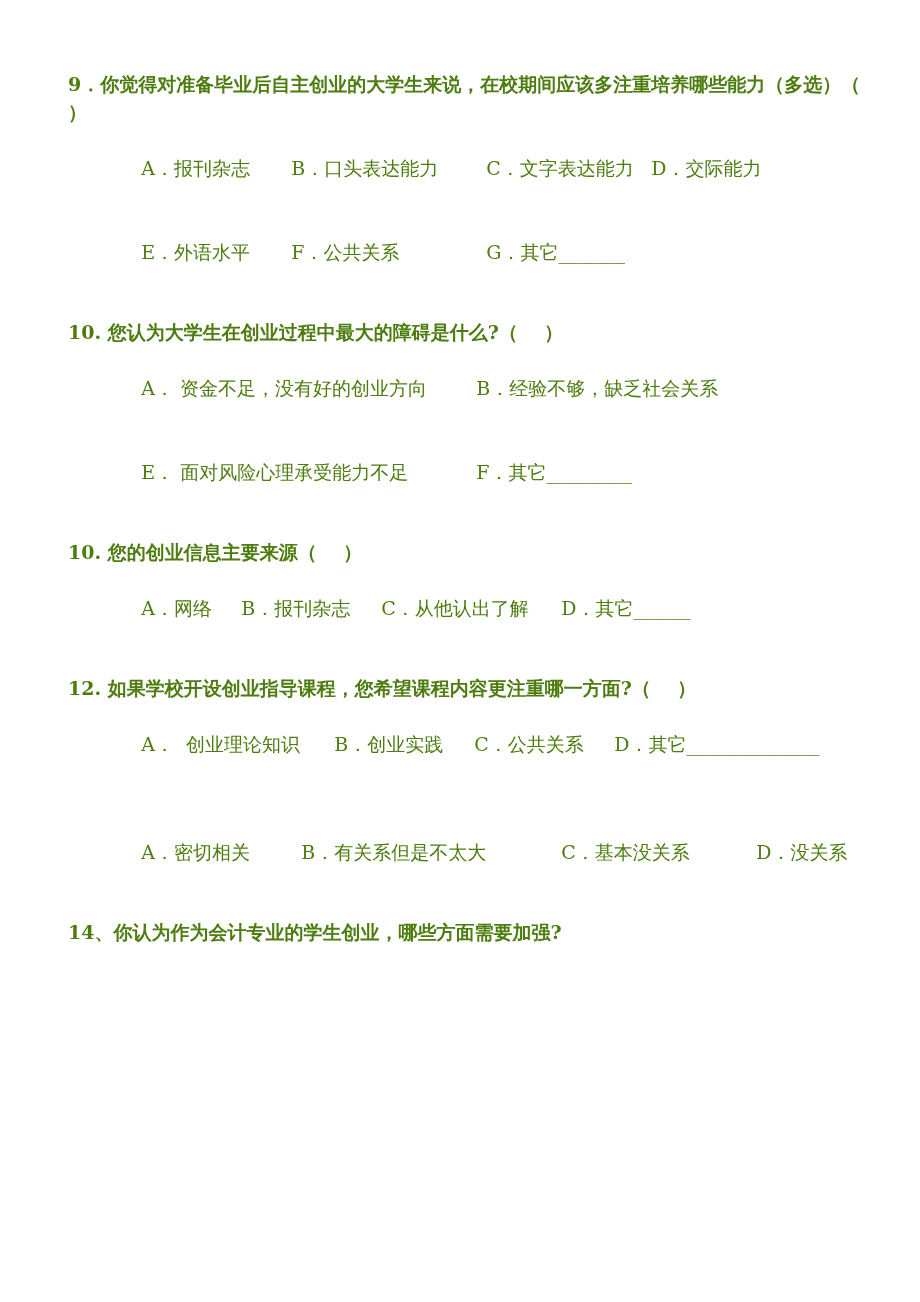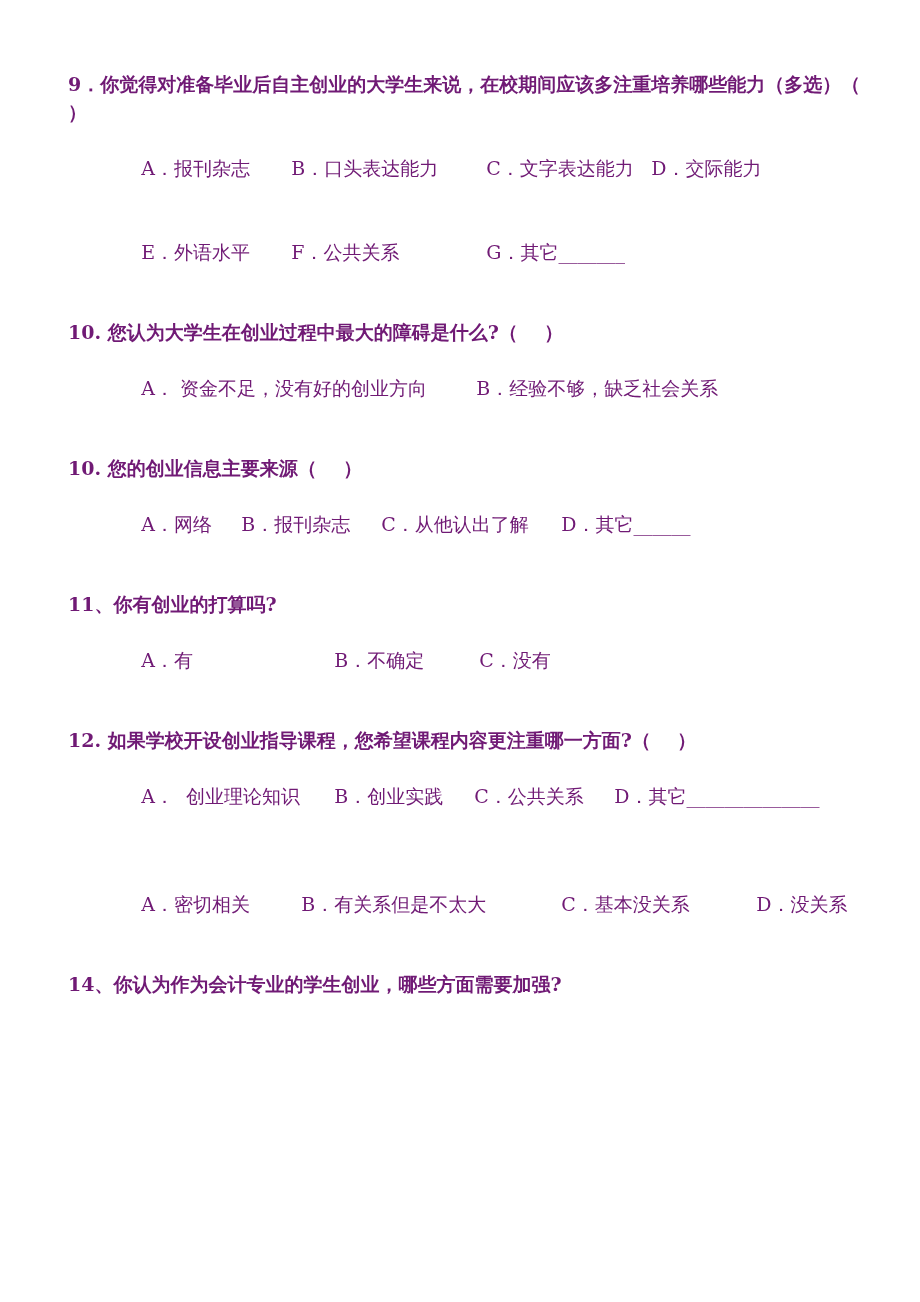--- a/index.html
+++ b/index.html
@@ -2,21 +2,21 @@
 <html><head>
 <meta charset="utf-8">
 <style>
   html,body{margin:0;padding:0;background:#fff;}
   .page{
     position:relative;
     width:920px;height:1302px;
     box-sizing:border-box;
     padding:70px 56px 0 68px;
     background:#ffffff;
-    color:#701a75;
+    color:#4d7c0f;
     font-family:"DejaVu Serif","Liberation Serif",serif;
     font-size:19px;
     line-height:28px;
     overflow:hidden;
   }
   .q-block{margin-bottom:24px;}
   .q-header{
     font-weight:700;
     white-space:pre-wrap;
   }
@@ -48,35 +48,32 @@
     <div class="opt-row">
       <span class="opt q0c0">E．外语水平</span><span class="opt q0c1">F．公共关系</span><span class="opt">G．其它_______</span>
     </div>
   </div>
 
   <div class="q-block">
     <div class="q-header">10. 您认为大学生在创业过程中最大的障碍是什么?（    ）</div>
     <div class="opt-row">
       <span class="opt q1c0">A． 资金不足，没有好的创业方向</span><span class="opt">B．经验不够，缺乏社会关系</span>
     </div>
+    <div class="opt-row">
+      <span class="opt q1c0">E． 面对风险心理承受能力不足</span><span class="opt">F．其它_________</span>
+    </div>
   </div>
 
   <div class="q-block">
     <div class="q-header">10. 您的创业信息主要来源（    ）</div>
     <div class="opt-row">
       <span class="opt q2c0">A．网络</span><span class="opt q2c1">B．报刊杂志</span><span class="opt q2c2">C．从他认出了解</span><span class="opt">D．其它______</span>
     </div>
   </div>
 
-  <div class="q-block">
-    <div class="q-header">11、你有创业的打算吗?</div>
-    <div class="opt-row">
-      <span class="opt q3c0">A．有</span><span class="opt q3c1">B．不确定</span><span class="opt">C．没有</span>
-    </div>
-  </div>
 
   <div class="q-block">
     <div class="q-header">12. 如果学校开设创业指导课程，您希望课程内容更注重哪一方面?（    ）</div>
     <div class="opt-row">
       <span class="opt q4c0">A．  创业理论知识</span><span class="opt q4c1">B．创业实践</span><span class="opt q4c2">C．公共关系</span><span class="opt">D．其它______________</span>
     </div>
   </div>
 
   <div class="q-block">
     <div class="opt-row">

